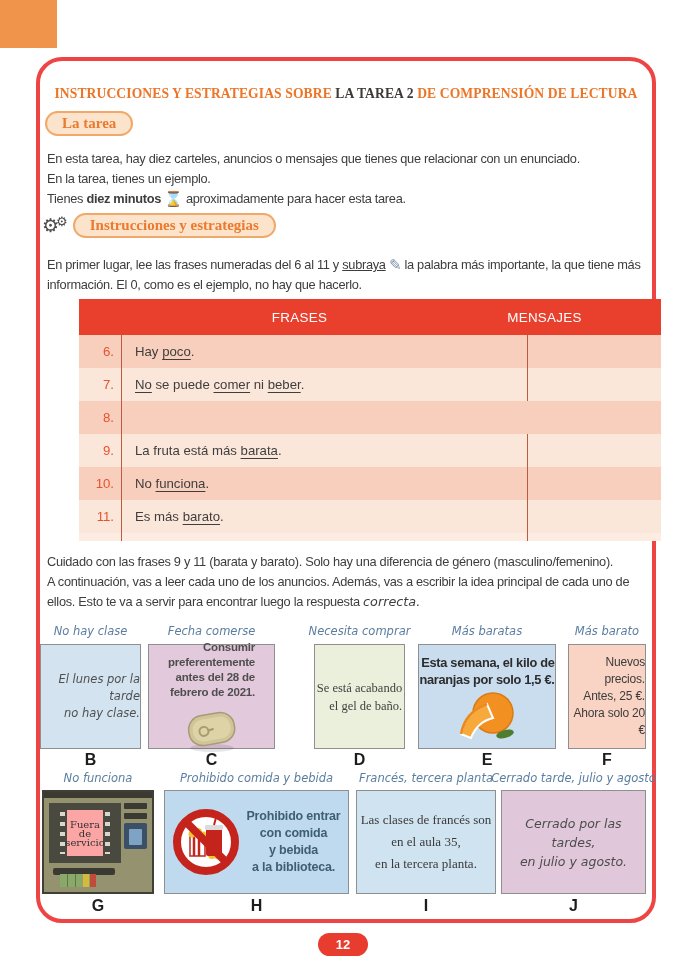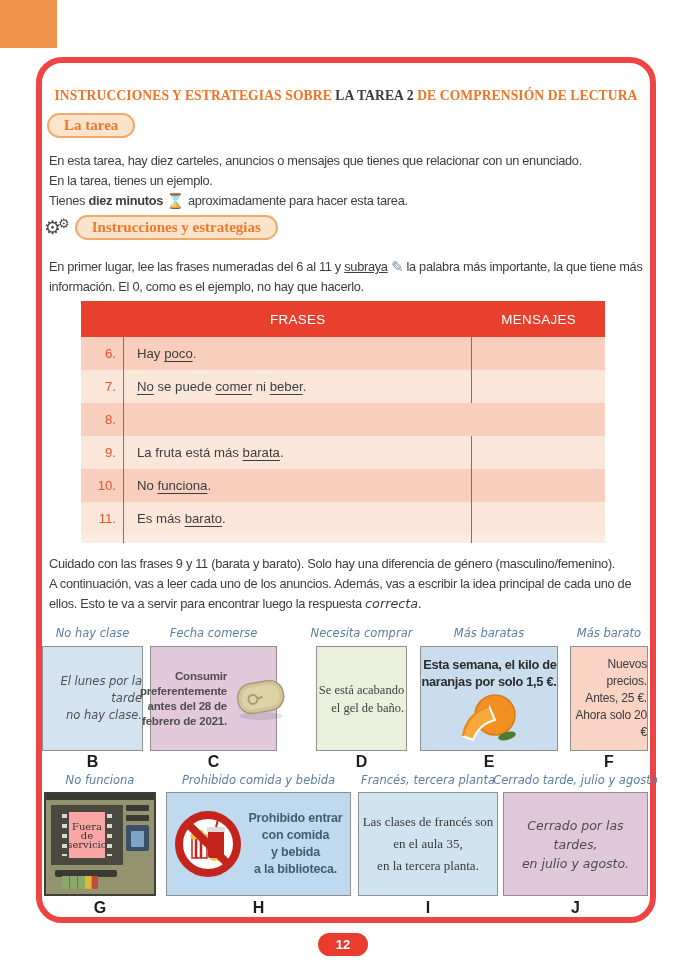--- a/index.html
+++ b/index.html
@@ -2,21 +2,21 @@
 <html><head>
 <meta charset="utf-8">
 <style>
   * { margin:0; padding:0; box-sizing:border-box; }
   html,body { width:690px; height:970px; background:#ffffff; font-family:"Liberation Sans", sans-serif; }
   .stage { position:relative; width:690px; height:970px; background:#fff; overflow:hidden; }
 
   .corner-tab { position:absolute; left:0; top:0; width:57px; height:48px; background:#f0944c; }
 
   .main-box { position:absolute; left:36px; top:57px; width:620px; height:866px;
-              border:6px solid #ef4444; border-radius:26px; background:#fff; }
+              border:4px solid #ef4444; border-radius:26px; background:#fff; }
 
   .page-title { position:absolute; top:25px; left:0; width:100%; text-align:center;
                 font-family:"Liberation Serif", serif; font-weight:bold; font-size:13.6px;
                 color:#ed7527; letter-spacing:.1px; white-space:nowrap; }
   .page-title .dark { color:#403a36; }
 
   .badge { display:inline-block; border:2px solid #f0a968; background:#fce3cb; border-radius:16px;
            padding:2px 15px; font-family:"Liberation Serif", serif; font-weight:bold;
            font-size:15px; color:#ec7a2e; white-space:nowrap; }
   .badge-tarea { position:absolute; left:5px; top:50px; }
@@ -30,21 +30,21 @@
 
   .glyph { font-family:"DejaVu Sans", sans-serif; font-style:normal; }
   .hourglass { color:#4e4e4e; font-size:15px; vertical-align:-1px; }
   .pencil { color:#7b91a8; font-size:15px; vertical-align:-1px; }
 
   .gear-row { position:absolute; left:2px; top:152px; display:flex; align-items:center; }
   .gears { color:#4c4c4c; letter-spacing:-3px; margin-right:8px; white-space:nowrap; }
   .gears .g1 { font-size:19px; } .gears .g2 { font-size:13px; vertical-align:6px; }
 
   
-  .match-table { position:absolute; left:39px; top:238px; width:524px; font-size:13.2px; }
+  .match-table { position:absolute; left:39px; top:238px; width:582px; font-size:13.2px; }
   .thead { display:flex; background:#e8402d; color:#fff; height:36px; align-items:center;
            font-size:13.4px; letter-spacing:.3px; }
   .th-spacer { width:43px; }
   .th-frases { width:355px; text-align:center; }
   .th-mensajes { width:135px; text-align:center; }
   .trow { display:flex; align-items:stretch; height:33px; }
   .trow.odd  { background:#f8cebc; }
   .trow.even { background:#fbe6da; }
   .trow.foot { height:8px; background:#fcece2; }
   .td-num { width:43px; display:flex; align-items:center; justify-content:flex-end;
@@ -80,21 +80,21 @@
                color:#4f4f4f; line-height:17px; }
   .txt-hand-lg { font-family:"DejaVu Sans", sans-serif; font-style:italic; font-size:12.5px;
                color:#4c4c4c; line-height:19px; }
   .txt-serif { font-family:"Liberation Serif", serif; font-size:12.5px; color:#3f3f3f; line-height:18px; }
   .txt-serif-lg { font-family:"Liberation Serif", serif; font-size:13px; color:#3a3a3a; line-height:22px; }
   .txt-sans  { font-size:12px; color:#3c3c3c; line-height:17px; letter-spacing:-0.2px; }
   .txt-sans-b{ font-weight:bold; font-size:11.5px; color:#4e4e4e; line-height:15px; letter-spacing:-0.2px; }
   .txt-bold  { font-weight:bold; font-size:12.8px; color:#2c2c2c; line-height:17px; letter-spacing:-0.3px; }
   .txt-blue-b{ font-weight:bold; font-size:12.5px; color:#3e5e74; line-height:17px; letter-spacing:-0.2px; }
 
-  .card-c-inner { display:flex; align-items:center; gap:8px; padding:0 3px; }
+  .card-c-inner { display:flex; align-items:center; gap:8px; padding:0 3px;flex-direction:column; }
   .card-h-inner { display:flex; align-items:center; gap:6px; padding:0 4px; }
 
   
   .atm { position:absolute; background:#94926f; border:2px solid #3f3f37; }
   .atm-topbar { position:absolute; left:0; top:0; width:100%; height:6px; background:#3a3a32; }
   .atm-frame { position:absolute; left:5px; top:11px; width:72px; height:60px; background:#49493f;
                display:flex; align-items:center; justify-content:center; gap:2px; }
   .atm-btncol { width:5px; height:42px; background:repeating-linear-gradient(#d8d8cc 0 4px, #49493f 4px 10px); }
   .atm-screen { width:36px; height:46px; background:#fca5a5; display:flex; align-items:center;
                 justify-content:center; text-align:center; font-family:"DejaVu Serif", serif;

